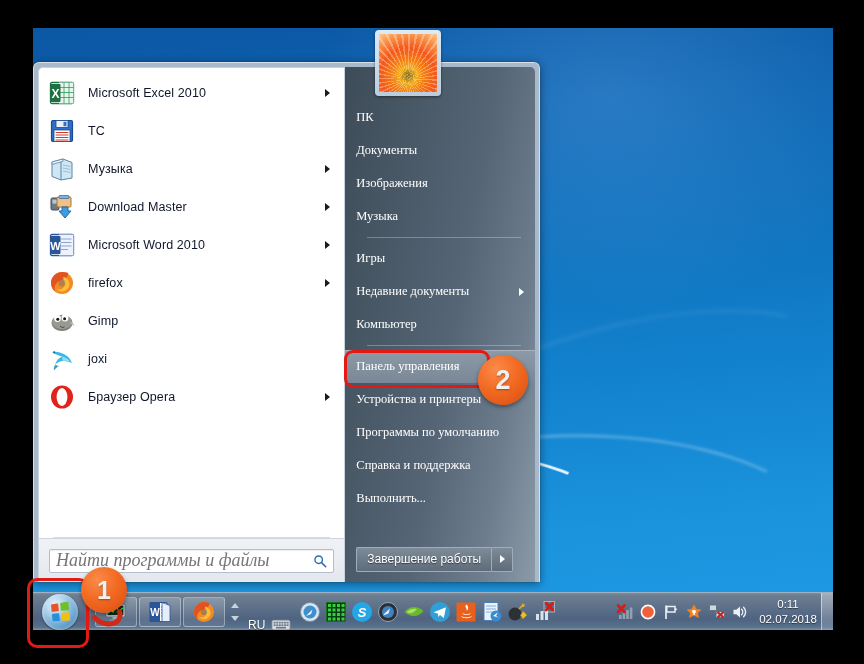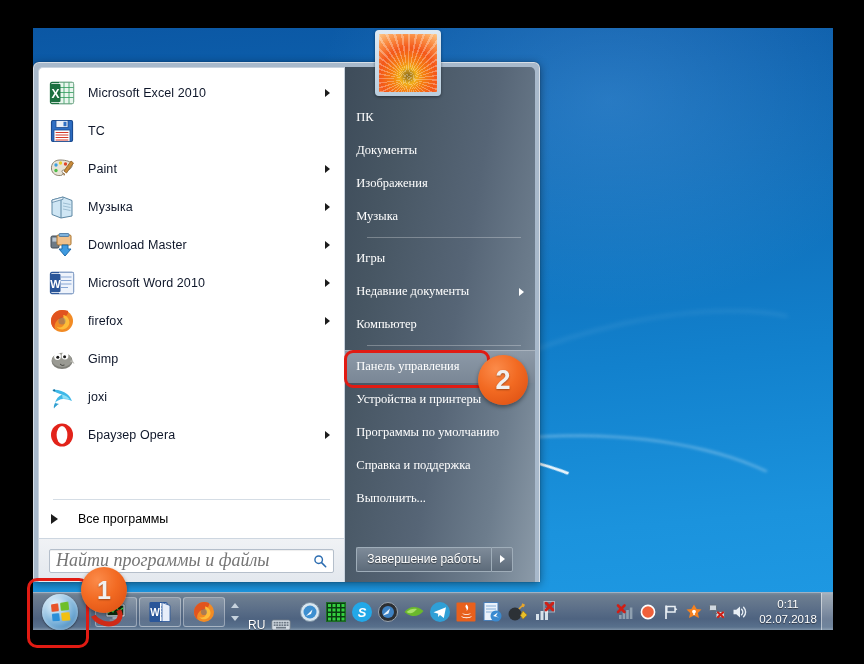--- a/index.html
+++ b/index.html
@@ -455,33 +455,20 @@
                 <line x1="6.6" y1="14.5" x2="19.4" y2="14.5"></line>
                 <line x1="6.6" y1="17" x2="19.4" y2="17"></line>
                 <line x1="6.6" y1="19.5" x2="19.4" y2="19.5"></line>
                 <line x1="6.6" y1="22" x2="19.4" y2="22"></line>
               </g>
             </svg>
             <span class="prog-label">TC</span>
           </div>
           <div class="prog-item">
             <svg class="prog-icon" viewBox="0 0 26 26">
-              <path d="M11 4 C5 4 2 8 2.5 13 C3 17.5 7 20 11.5 19.5 C14 19.2 14.5 17.5 13.5 16.5 C12.5 15.5 13 14 14.5 14 h3 C21 14 23.5 11.5 23 8.5 C22.4 5.5 17 4 11 4 z" fill="#e8e3d6" stroke="#8a8271" stroke-width="1"></path>
-              <circle cx="7" cy="9" r="1.7" fill="#3aa0e0"></circle>
-              <circle cx="11.5" cy="7" r="1.7" fill="#e8d02a"></circle>
-              <circle cx="16.5" cy="8" r="1.7" fill="#e0452a"></circle>
-              <circle cx="7" cy="14.5" r="1.7" fill="#4fbd4a"></circle>
-              <path d="M15 15 L22 5 L24.5 7 L17.5 17 z" fill="#c98b3a" stroke="#8a5c20" stroke-width="0.8"></path>
-              <path d="M14 16.5 L16 18 L15 20 z" fill="#7a4f1a"></path>
-            </svg>
-            <span class="prog-label">Paint</span>
-            <span class="prog-arrow"></span>
-          </div>
-          <div class="prog-item">
-            <svg class="prog-icon" viewBox="0 0 26 26">
               <path d="M3 6 L14 3 L23 6.5 L23 22 L12 24 L3 20.5 z" fill="#cfe6f4" stroke="#5d87a3" stroke-width="1"></path>
               <path d="M12 5.3 L12 24" stroke="#5d87a3" stroke-width="1"></path>
               <path d="M3 6 L14 3 L14 5.3 L3 8.5 z" fill="#eaf4fb" stroke="#5d87a3" stroke-width="0.8"></path>
               <g stroke="#8fb3c9" stroke-width="0.8">
                 <line x1="14" y1="9" x2="21.5" y2="10.5"></line>
                 <line x1="14" y1="12" x2="21.5" y2="13.5"></line>
                 <line x1="14" y1="15" x2="21.5" y2="16.5"></line>
               </g>
             </svg>
             <span class="prog-label">Музыка</span>
@@ -551,24 +538,20 @@
               <ellipse cx="13" cy="13" rx="11" ry="11.5" fill="#e2231a"></ellipse>
               <ellipse cx="13" cy="13" rx="5.4" ry="9" fill="#ffffff"></ellipse>
             </svg>
             <span class="prog-label">Браузер Opera</span>
             <span class="prog-arrow"></span>
           </div>
         </div>
 
       <div class="lp-sep"></div>
 
-      <div id="all-programs">
-        <span class="ap-arrow"></span>
-        <span class="ap-label">Все программы</span>
-      </div>
 
       <div id="search-area">
         <div id="search-box">
           <input id="search-input" type="text" placeholder="Найти программы и файлы" style="">
           <svg class="search-glyph" viewBox="0 0 16 16">
             <circle cx="6.5" cy="6.5" r="4.3" fill="none" stroke="#2b6cb0" stroke-width="1.6"></circle>
             <line x1="9.8" y1="9.8" x2="14.5" y2="14.5" stroke="#2b6cb0" stroke-width="1.8" stroke-linecap="round"></line>
           </svg>
         </div>
       </div>

